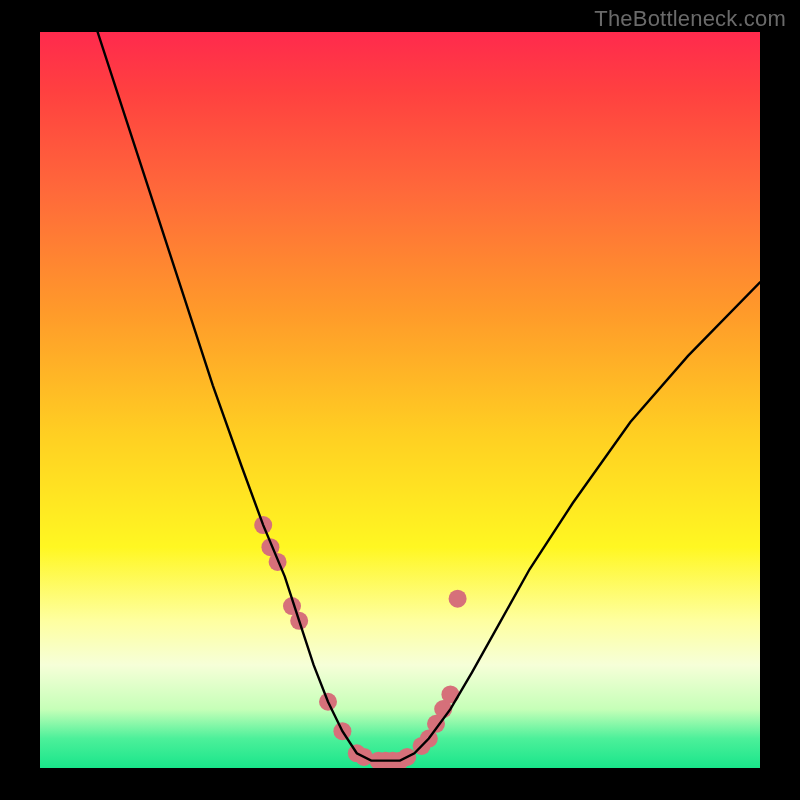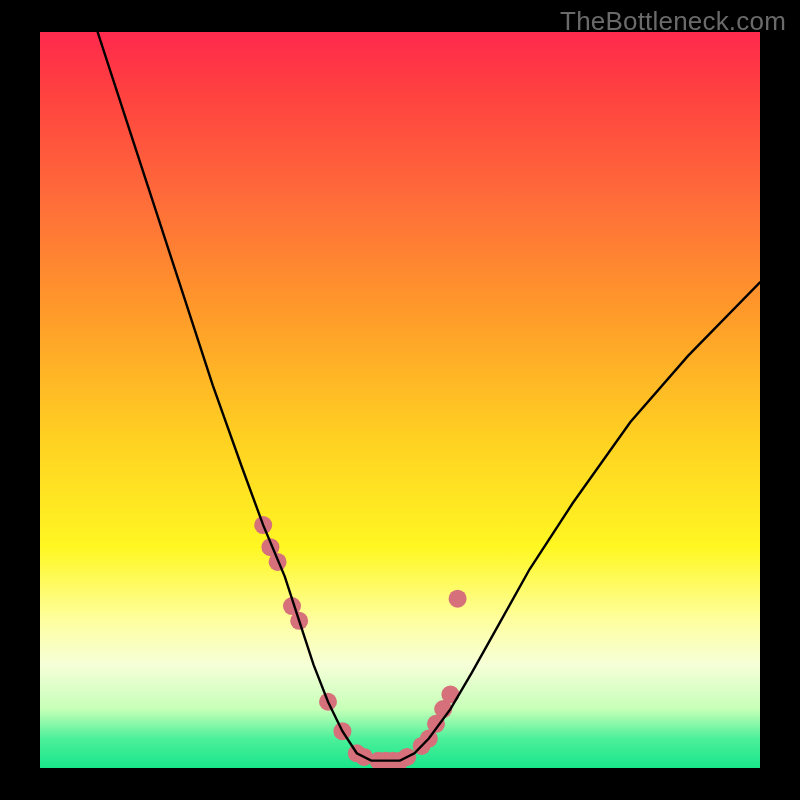--- a/index.html
+++ b/index.html
@@ -36,21 +36,21 @@
       #c6ffb8 92%,
       #4cf09a 96%,
       #19e58a 100%
     );
   }
   .watermark {
     position: absolute;
     top: 6px;
     right: 14px;
     font-family: Arial, Helvetica, sans-serif;
-    font-size: 26px;
+    font-size: 22px;
     color: #6a6a6a;
     letter-spacing: 0.2px;
     user-select: none;
   }
   svg.curve {
     position: absolute;
     left: 0;
     top: 0;
     width: 720px;
     height: 736px;

